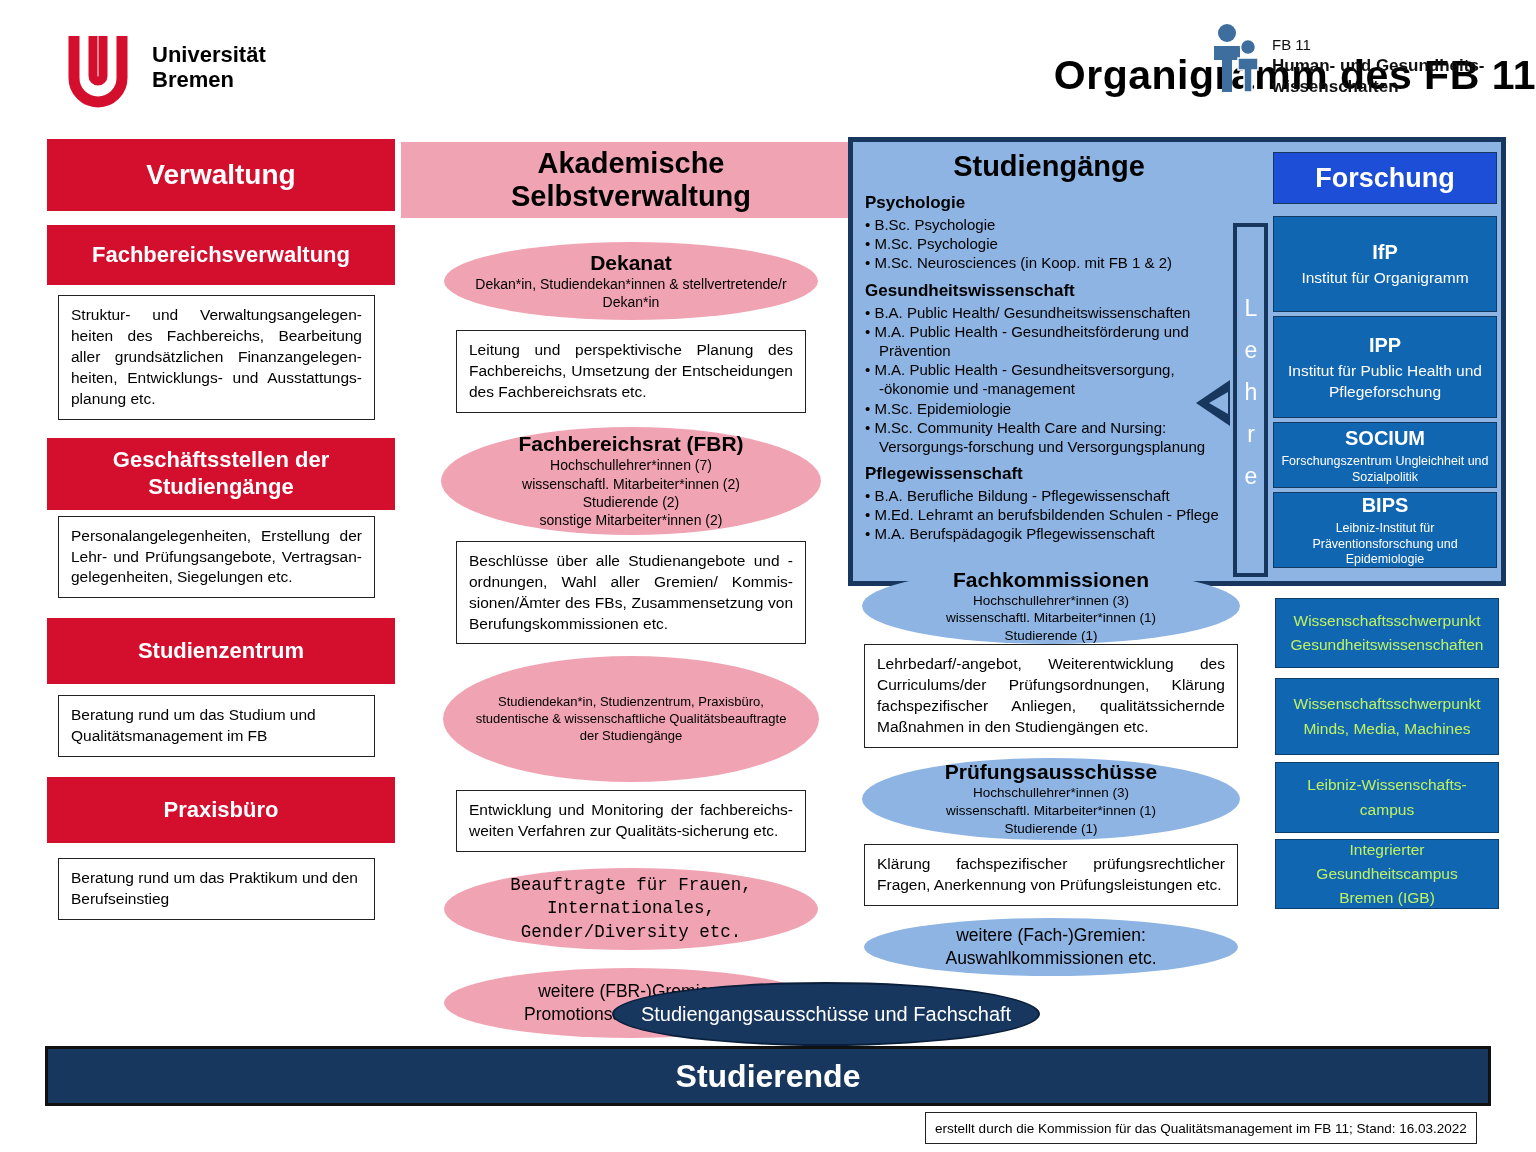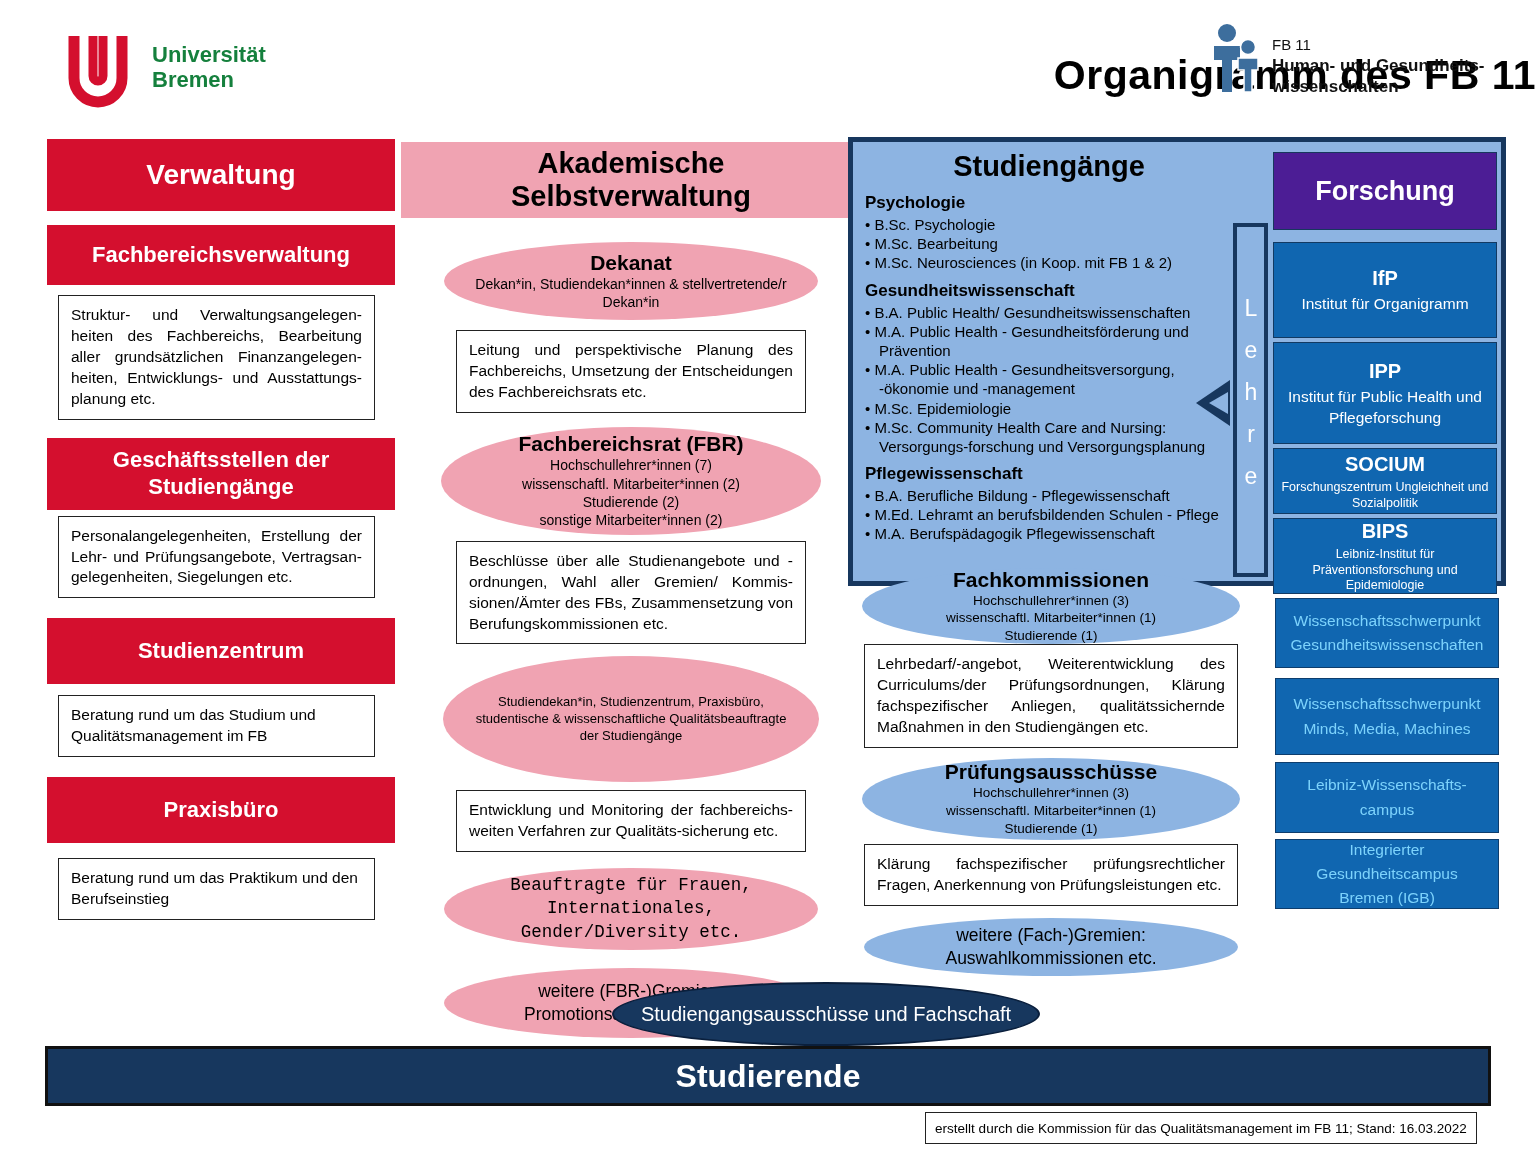--- a/index.html
+++ b/index.html
@@ -1,21 +1,21 @@
 <!DOCTYPE html>
 <html lang="de"><head>
 <meta charset="utf-8">
 <style>
   * { margin:0; padding:0; box-sizing:border-box; }
   body { background:#fff; font-family:"Liberation Sans", sans-serif; }
   .page { position:relative; width:1536px; height:1152px; background:#ffffff; overflow:hidden; }
 
   
   .uni-logo { position:absolute; left:60px; top:34px; display:flex; gap:16px; }
-  .uni-logo-text { margin-top:8px; font-size:22px; font-weight:bold; color:#15803d; line-height:1.15; }
+  .uni-logo-text { margin-top:8px; font-size:22px; font-weight:bold; color:#000000; line-height:1.15; }
   .main-title { position:absolute; left:0; top:52px; width:100%; text-align:right;
                 font-size:41px; font-weight:bold; color:#000; letter-spacing:0.5px; }
   .fb-logo { position:absolute; left:1210px; top:24px; display:flex; gap:12px; }
   .fb-logo-text { margin-top:12px; color:#111; line-height:1.25; }
   .fb-logo-text .fb-no { font-size:15px; }
   .fb-logo-text .fb-nm { font-size:17px; font-weight:bold; }
 
   
   .redbox { background:#d40f2e; color:#fff; font-weight:bold; display:flex; align-items:center;
             justify-content:center; text-align:center; line-height:1.2; }
@@ -65,35 +65,35 @@
   .sg-group-name { font-size:17px; font-weight:bold; margin-top:8px; margin-bottom:2px; }
   .sg-list { list-style:none; }
   .sg-list li { font-size:15px; line-height:1.28; padding-left:14px; text-indent:-14px; }
   .sg-list li::before { content:"\2022\00a0"; }
   .lehre-bar { position:absolute; left:380px; top:81px; width:35px; height:354px;
                background:#8db4e2; border:4px solid #17375e; display:flex; align-items:center; justify-content:center; }
   .lehre-word { writing-mode:vertical-rl; text-orientation:upright; color:#fff; font-size:23px;
                 letter-spacing:16px; line-height:1; }
   .lehre-arrow { position:absolute; left:343px; top:238px; }
   .forschung-col { position:absolute; left:420px; top:10px; width:224px; display:flex; flex-direction:column; }
-  .f-head { height:78px; background:#4c1d95; color:#fff; font-size:27px; font-weight:bold;
+  .f-head { height:52px; background:#1d4ed8; color:#fff; font-size:27px; font-weight:bold;
             display:flex; align-items:center; justify-content:center; margin-bottom:12px; border:1px solid #17375e; }
   .inst { background:#1066b0; border:1.5px solid #123a63; color:#fff; display:flex; flex-direction:column;
           align-items:center; justify-content:center; text-align:center; line-height:1.3; padding:18px 6px; }
   .inst-abbr { font-size:20px; font-weight:bold; margin-bottom:3px; }
   .inst-name { font-size:15.5px; }
   .inst-name.small { font-size:12.5px; line-height:1.25; }
   .i-ifp { height:96px; margin-bottom:4px; }
   .i-ipp { height:102px; margin-bottom:4px; }
   .i-socium { height:66px; margin-bottom:4px; }
   .i-bips { height:76px; }
 
   
   .col-schwer { position:absolute; left:1275px; top:598px; width:224px; display:flex; flex-direction:column; }
-  .sp-box { background:#1066b0; border:1px solid #0d3d6d; color:#7dd3fc; font-size:15.5px; line-height:1.55;
+  .sp-box { background:#1066b0; border:1px solid #0d3d6d; color:#bef264; font-size:15.5px; line-height:1.55;
             display:flex; align-items:center; justify-content:center; text-align:center; padding:4px 14px; }
   .sp1 { height:70px; margin-bottom:10px; }
   .sp2 { height:77px; margin-bottom:7px; }
   .sp3 { height:71px; margin-bottom:6px; }
   .sp4 { height:70px; }
 
   
   .col-grem { position:absolute; left:862px; top:568px; width:378px; display:flex; flex-direction:column; align-items:center; }
   .e-fk { width:378px; height:76px; }
   .e-fk .ell-sub, .e-pa .ell-sub { font-size:13.5px; }
@@ -185,21 +185,21 @@
     <div class="ellipse pink e-wgrem">weitere (FBR-)Gremien: Promotionsausschüsse etc.</div>
   </div>
 
   <div class="bigbox">
     <div class="sg-content">
       <div class="sg-title">Studiengänge</div>
 
       <div class="sg-group-name">Psychologie</div>
       <ul class="sg-list">
         <li>B.Sc. Psychologie</li>
-        <li>M.Sc. Bearbeitung</li>
+        <li>M.Sc. Psychologie</li>
         <li>M.Sc. Neurosciences (in Koop. mit FB 1 &amp; 2)</li>
       </ul>
 
       <div class="sg-group-name">Gesundheitswissenschaft</div>
       <ul class="sg-list">
         <li>B.A. Public Health/ Gesundheitswissenschaften</li>
         <li>M.A. Public Health - Gesundheitsförderung und Prävention</li>
         <li>M.A. Public Health - Gesundheitsversorgung, -ökonomie und -management</li>
         <li>M.Sc. Epidemiologie</li>
         <li>M.Sc. Community Health Care and Nursing: Versorgungs-forschung und Versorgungsplanung</li>

